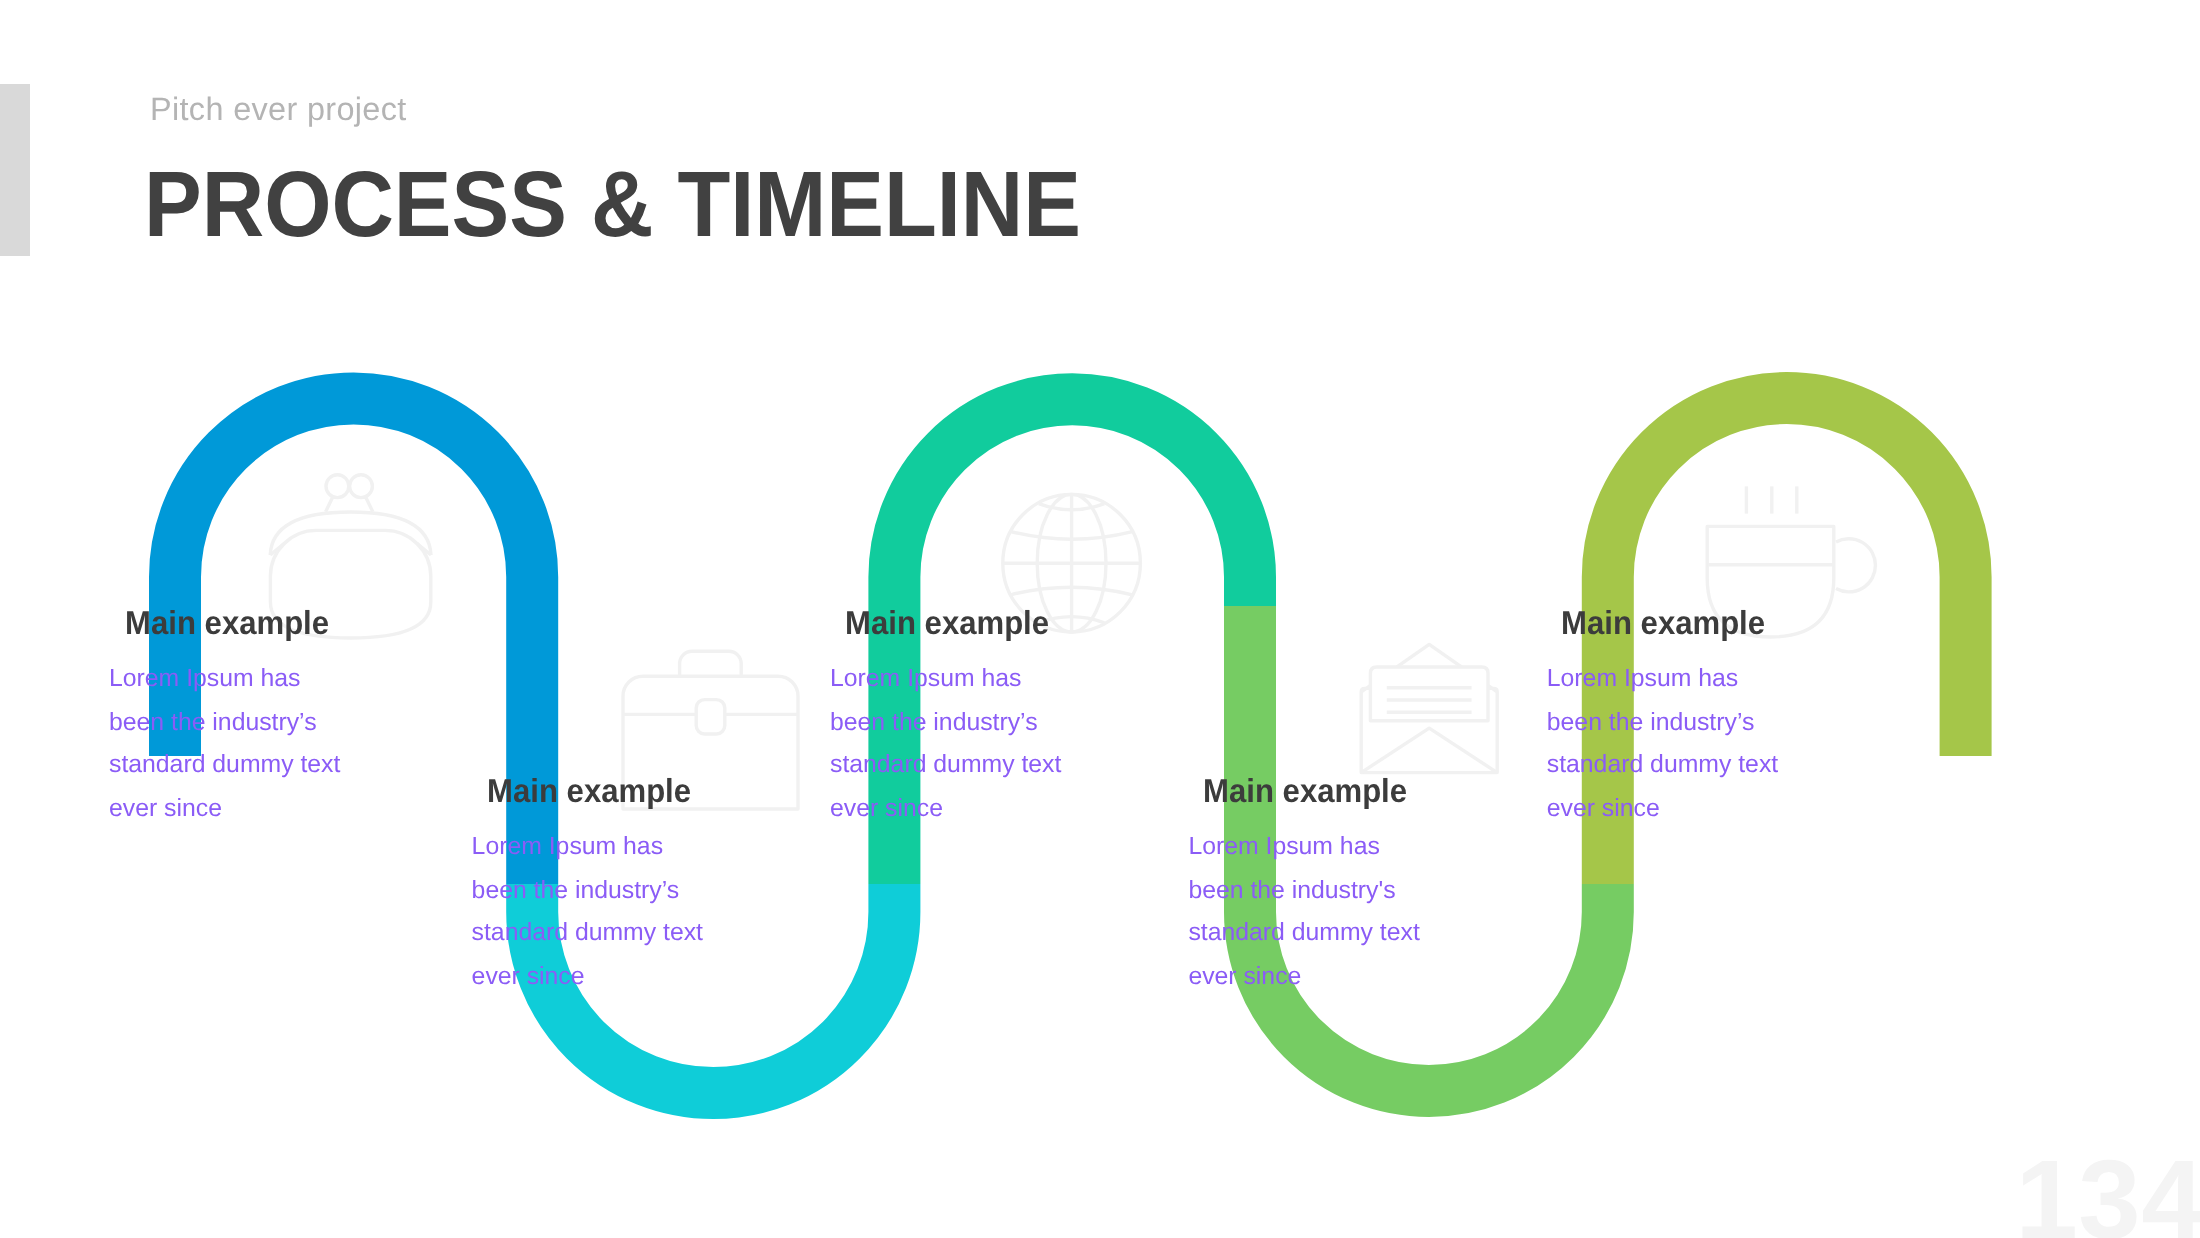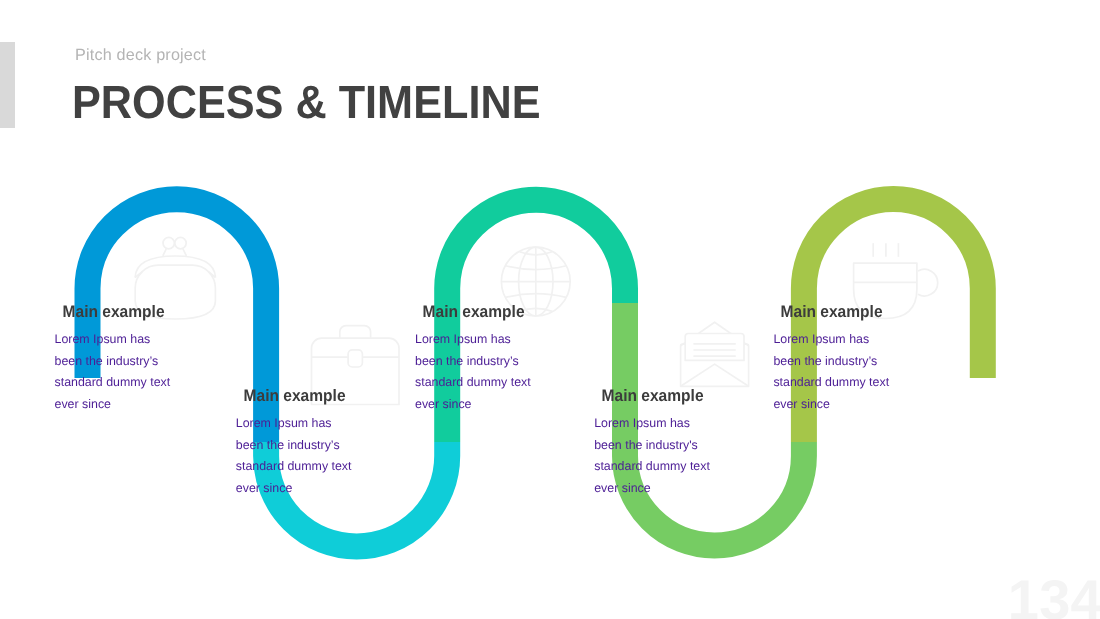--- a/index.html
+++ b/index.html
@@ -34,36 +34,36 @@
 
   .step {
     position:absolute; width:240px; margin-left:-120px; text-align:left;
   }
   .step-title {
     font-size:16.6px; font-weight:bold; color:#3c3c3c;
     line-height:18px; white-space:nowrap;
     transform:scaleX(0.937); transform-origin:50% 50%;
   }
   .step-body {
-    font-size:12.4px; line-height:21.6px; color:#4c1d95;
+    font-size:12.4px; line-height:21.6px; color:#8b5cf6;
     margin-top:8.2px; white-space:pre-line;
   }
 
   .page-num {
     position:absolute; left:1007.7px; top:571px;
     font-size:56px; font-weight:bold; color:#f4f4f4;
     line-height:58px; letter-spacing:0.3px;
   }
 </style>
 </head>
 <body>
 
 <div class="slide">
   <div class="accent-bar"></div>
-  <div class="eyebrow">Pitch deck project</div>
+  <div class="eyebrow">Pitch ever project</div>
   <div class="slide-title">PROCESS &amp; TIMELINE</div>
 
   <svg class="icons" viewBox="0 0 1100 619">
     <g fill="none" stroke-width="1.7" stroke-linejoin="round" stroke-linecap="butt" stroke="#f1f1f1">
 
       <g transform="translate(135,235)">
         <circle cx="33.7" cy="8.1" r="5.7"></circle>
         <circle cx="45.5" cy="8.1" r="5.7"></circle>
         <path d="M31.5 13.3 L27.8 20.9"></path>
         <path d="M47.7 13.3 L51.4 20.9"></path>

